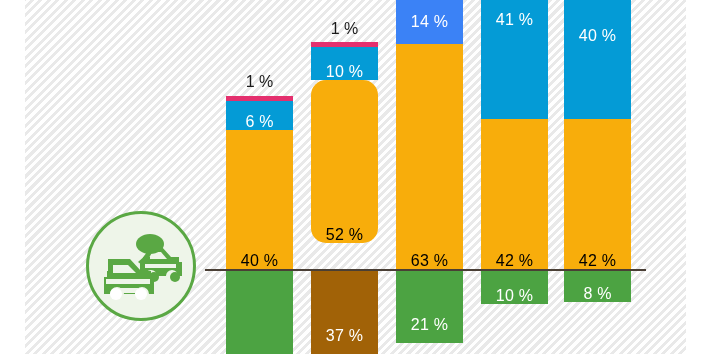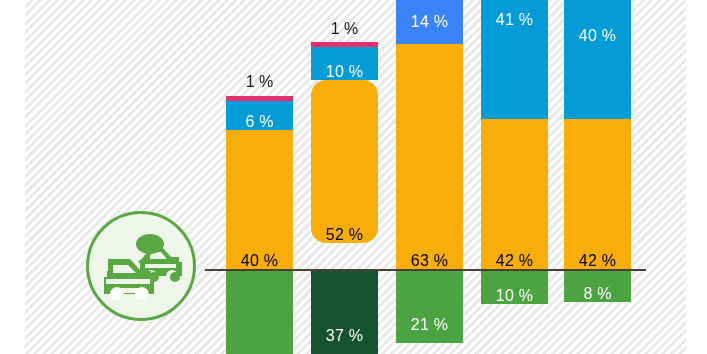--- a/index.html
+++ b/index.html
@@ -148,21 +148,21 @@
 
     <div class="bar-group" style="left:311px; width:67px;">
       <div class="outer-label" style="top:21px;">1 %</div>
       <div class="seg" style="top:42px; height:5px; background:#e4306e;"></div>
       <div class="seg" style="top:47px; height:33px; background:#049bd6;">
         <span class="seg-label lbl-light">10 %</span>
       </div>
       <div class="seg" style="top:80px; height:163px; background:#f8ad0b;border-radius:15px;">
         <span class="seg-label lbl-dark">52 %</span>
       </div>
-      <div class="seg" style="top:271px; height:83px; background:#14532d; align-items:flex-end; padding-bottom:10px;">
+      <div class="seg" style="top:271px; height:83px; background:#a16207; align-items:flex-end; padding-bottom:10px;">
         <span class="seg-label lbl-light">37 %</span>
       </div>
     </div>
 
     <div class="bar-group" style="left:396px; width:67px;">
       <div class="seg" style="top:0px; height:44px; background:#3b82f6; align-items:center;">
         <span class="seg-label lbl-light">14 %</span>
       </div>
       <div class="seg" style="top:44px; height:225px; background:#f8ad0b;">
         <span class="seg-label lbl-dark">63 %</span>

